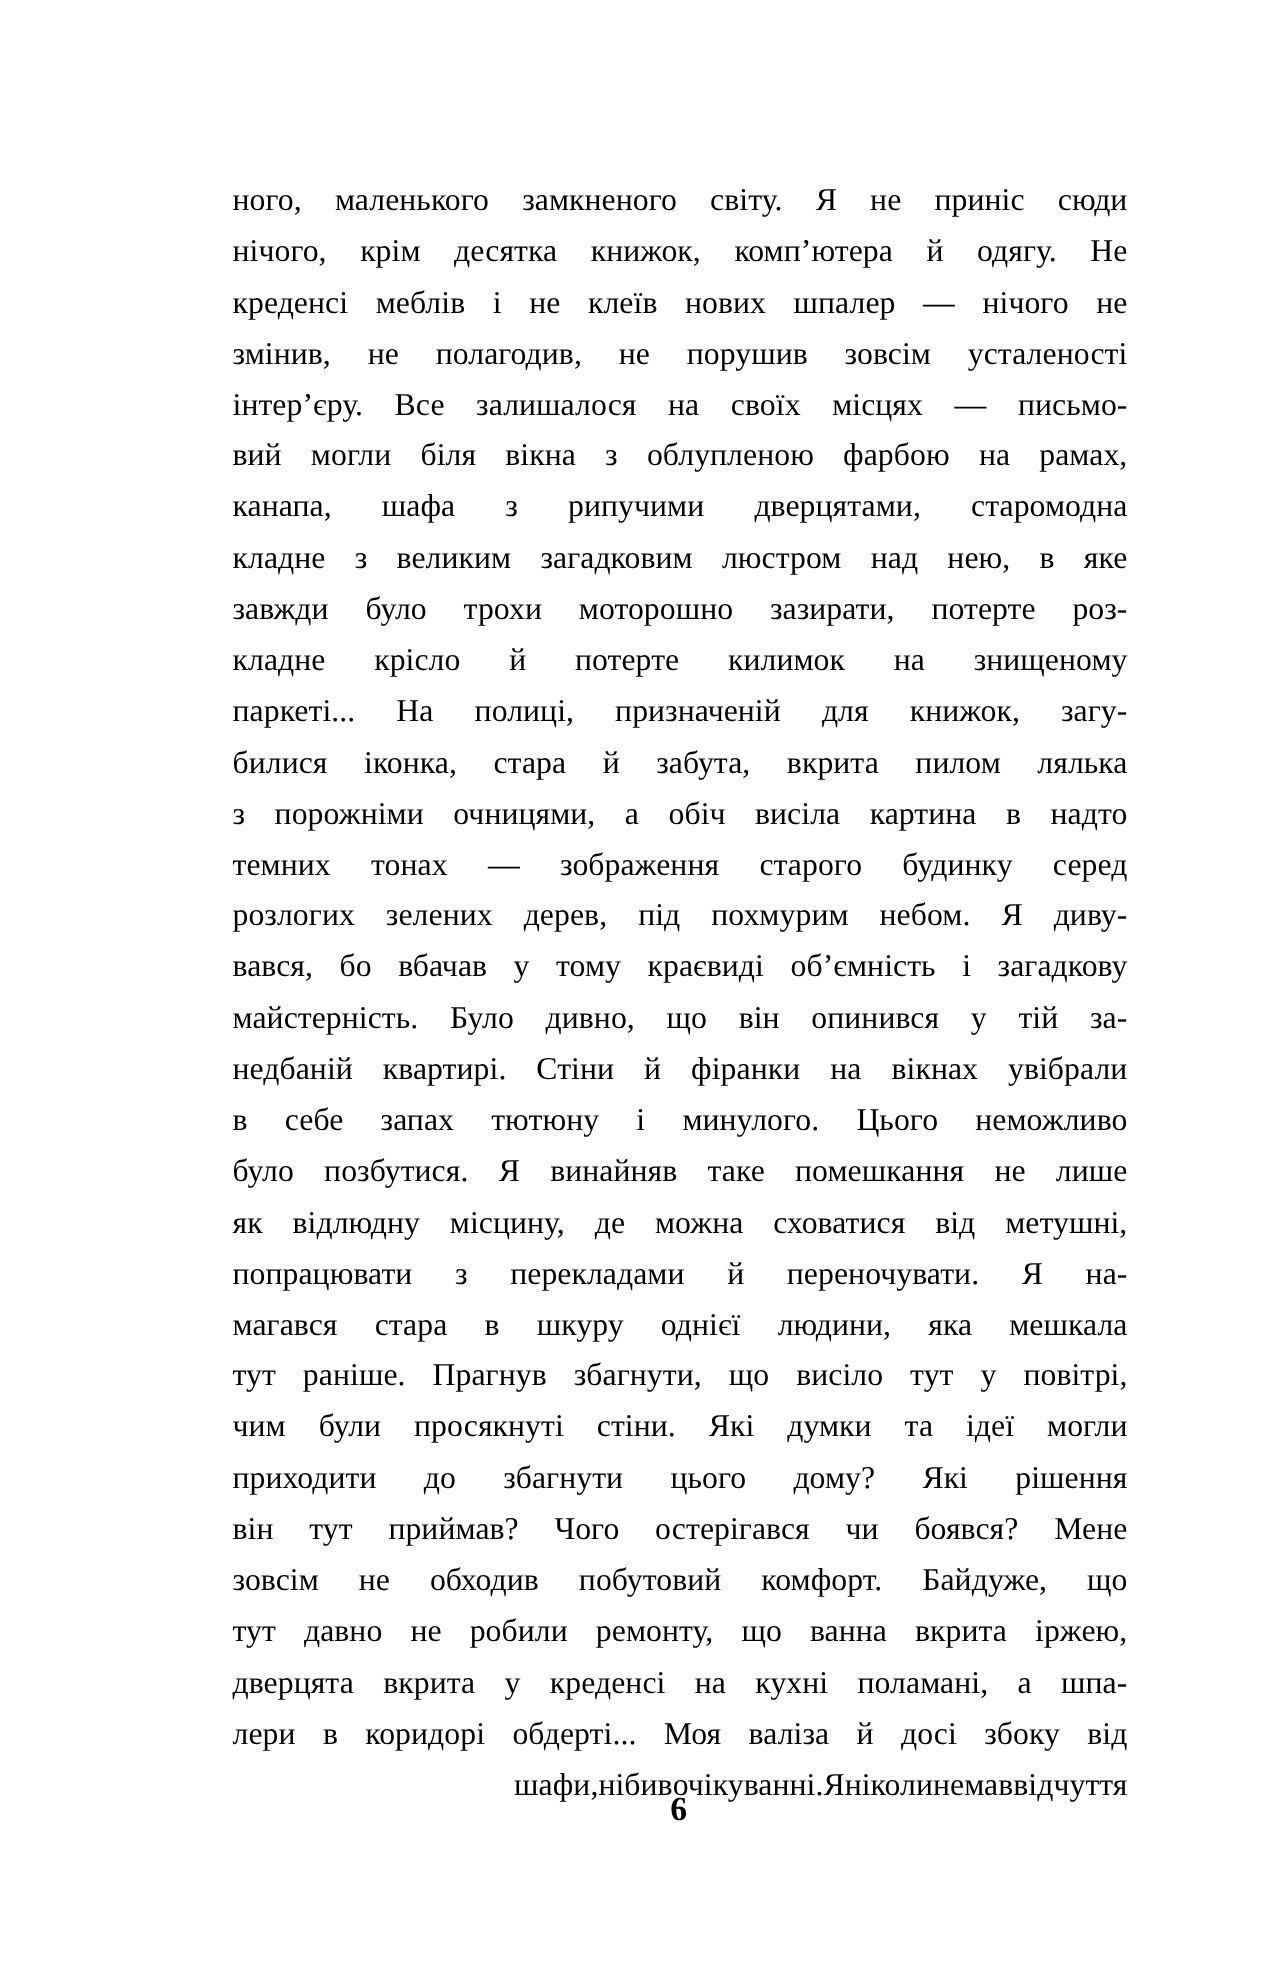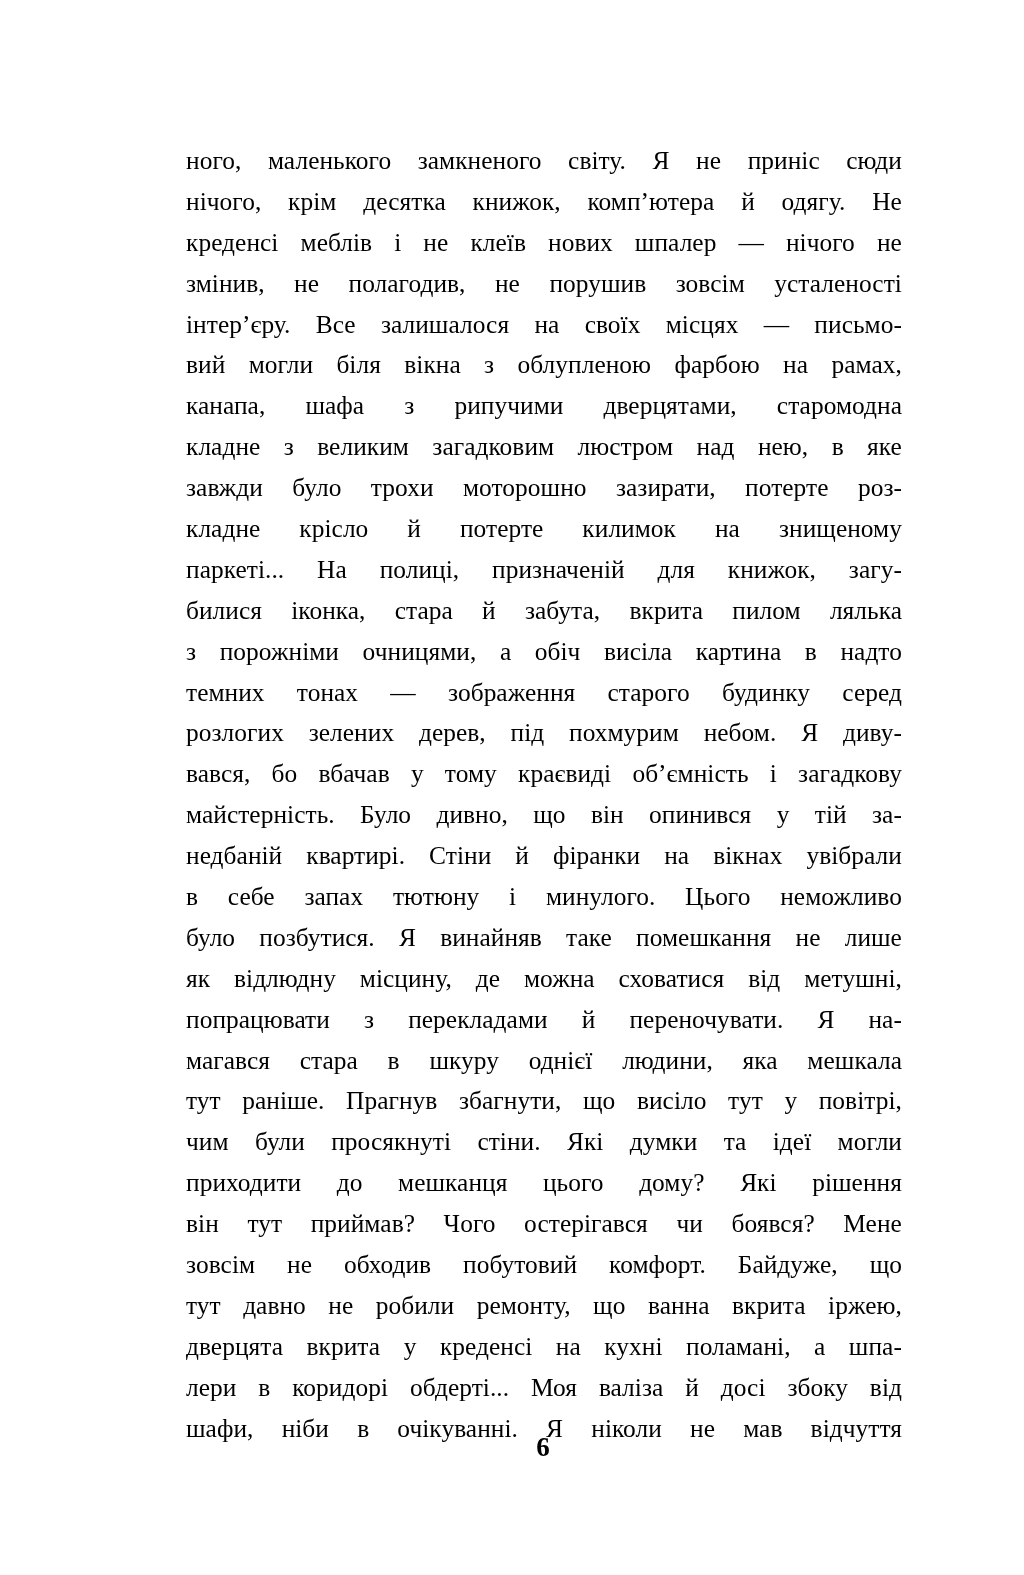--- a/index.html
+++ b/index.html
@@ -41,21 +41,21 @@
   }
   .line > .w {
     display: block;
   }
   
   .line.justify {
     justify-content: space-between;
   }
   
   .line.last {
-    justify-content: space-between;
+    justify-content: flex-end;
   }
 
   .page-number {
     position: absolute;
     top: 1432px;
     left: 0;
     width: 1024px;
     text-align: center;
     font-size: 27px;
     font-weight: bold;
@@ -90,21 +90,21 @@
       <div class="line justify"><span class="w">вався,</span><span class="w">бо</span><span class="w">вбачав</span><span class="w">у</span><span class="w">тому</span><span class="w">краєвиді</span><span class="w">об’ємність</span><span class="w">і</span><span class="w">загадкову</span></div>
       <div class="line justify"><span class="w">майстерність.</span><span class="w">Було</span><span class="w">дивно,</span><span class="w">що</span><span class="w">він</span><span class="w">опинився</span><span class="w">у</span><span class="w">тій</span><span class="w">за-</span></div>
       <div class="line justify"><span class="w">недбаній</span><span class="w">квартирі.</span><span class="w">Стіни</span><span class="w">й</span><span class="w">фіранки</span><span class="w">на</span><span class="w">вікнах</span><span class="w">увібрали</span></div>
       <div class="line justify"><span class="w">в</span><span class="w">себе</span><span class="w">запах</span><span class="w">тютюну</span><span class="w">і</span><span class="w">минулого.</span><span class="w">Цього</span><span class="w">неможливо</span></div>
       <div class="line justify"><span class="w">було</span><span class="w">позбутися.</span><span class="w">Я</span><span class="w">винайняв</span><span class="w">таке</span><span class="w">помешкання</span><span class="w">не</span><span class="w">лише</span></div>
       <div class="line justify"><span class="w">як</span><span class="w">відлюдну</span><span class="w">місцину,</span><span class="w">де</span><span class="w">можна</span><span class="w">сховатися</span><span class="w">від</span><span class="w">метушні,</span></div>
       <div class="line justify"><span class="w">попрацювати</span><span class="w">з</span><span class="w">перекладами</span><span class="w">й</span><span class="w">переночувати.</span><span class="w">Я</span><span class="w">на-</span></div>
       <div class="line justify"><span class="w">магався</span><span class="w">стара</span><span class="w">в</span><span class="w">шкуру</span><span class="w">однієї</span><span class="w">людини,</span><span class="w">яка</span><span class="w">мешкала</span></div>
       <div class="line justify"><span class="w">тут</span><span class="w">раніше.</span><span class="w">Прагнув</span><span class="w">збагнути,</span><span class="w">що</span><span class="w">висіло</span><span class="w">тут</span><span class="w">у</span><span class="w">повітрі,</span></div>
       <div class="line justify"><span class="w">чим</span><span class="w">були</span><span class="w">просякнуті</span><span class="w">стіни.</span><span class="w">Які</span><span class="w">думки</span><span class="w">та</span><span class="w">ідеї</span><span class="w">могли</span></div>
-      <div class="line justify"><span class="w">приходити</span><span class="w">до</span><span class="w">мешканця</span><span class="w">цього</span><span class="w">дому?</span><span class="w">Які</span><span class="w">рішення</span></div>
+      <div class="line justify"><span class="w">приходити</span><span class="w">до</span><span class="w">збагнути</span><span class="w">цього</span><span class="w">дому?</span><span class="w">Які</span><span class="w">рішення</span></div>
       <div class="line justify"><span class="w">він</span><span class="w">тут</span><span class="w">приймав?</span><span class="w">Чого</span><span class="w">остерігався</span><span class="w">чи</span><span class="w">боявся?</span><span class="w">Мене</span></div>
       <div class="line justify"><span class="w">зовсім</span><span class="w">не</span><span class="w">обходив</span><span class="w">побутовий</span><span class="w">комфорт.</span><span class="w">Байдуже,</span><span class="w">що</span></div>
       <div class="line justify"><span class="w">тут</span><span class="w">давно</span><span class="w">не</span><span class="w">робили</span><span class="w">ремонту,</span><span class="w">що</span><span class="w">ванна</span><span class="w">вкрита</span><span class="w">іржею,</span></div>
       <div class="line justify"><span class="w">дверцята</span><span class="w">вкрита</span><span class="w">у</span><span class="w">креденсі</span><span class="w">на</span><span class="w">кухні</span><span class="w">поламані,</span><span class="w">а</span><span class="w">шпа-</span></div>
       <div class="line justify"><span class="w">лери</span><span class="w">в</span><span class="w">коридорі</span><span class="w">обдерті...</span><span class="w">Моя</span><span class="w">валіза</span><span class="w">й</span><span class="w">досі</span><span class="w">збоку</span><span class="w">від</span></div>
       <div class="line last"><span class="w">шафи,</span><span class="w">ніби</span><span class="w">в</span><span class="w">очікуванні.</span><span class="w">Я</span><span class="w">ніколи</span><span class="w">не</span><span class="w">мав</span><span class="w">відчуття</span></div>
     </div>
 
   <div class="page-number">
     <span class="pn-inner">6</span>

